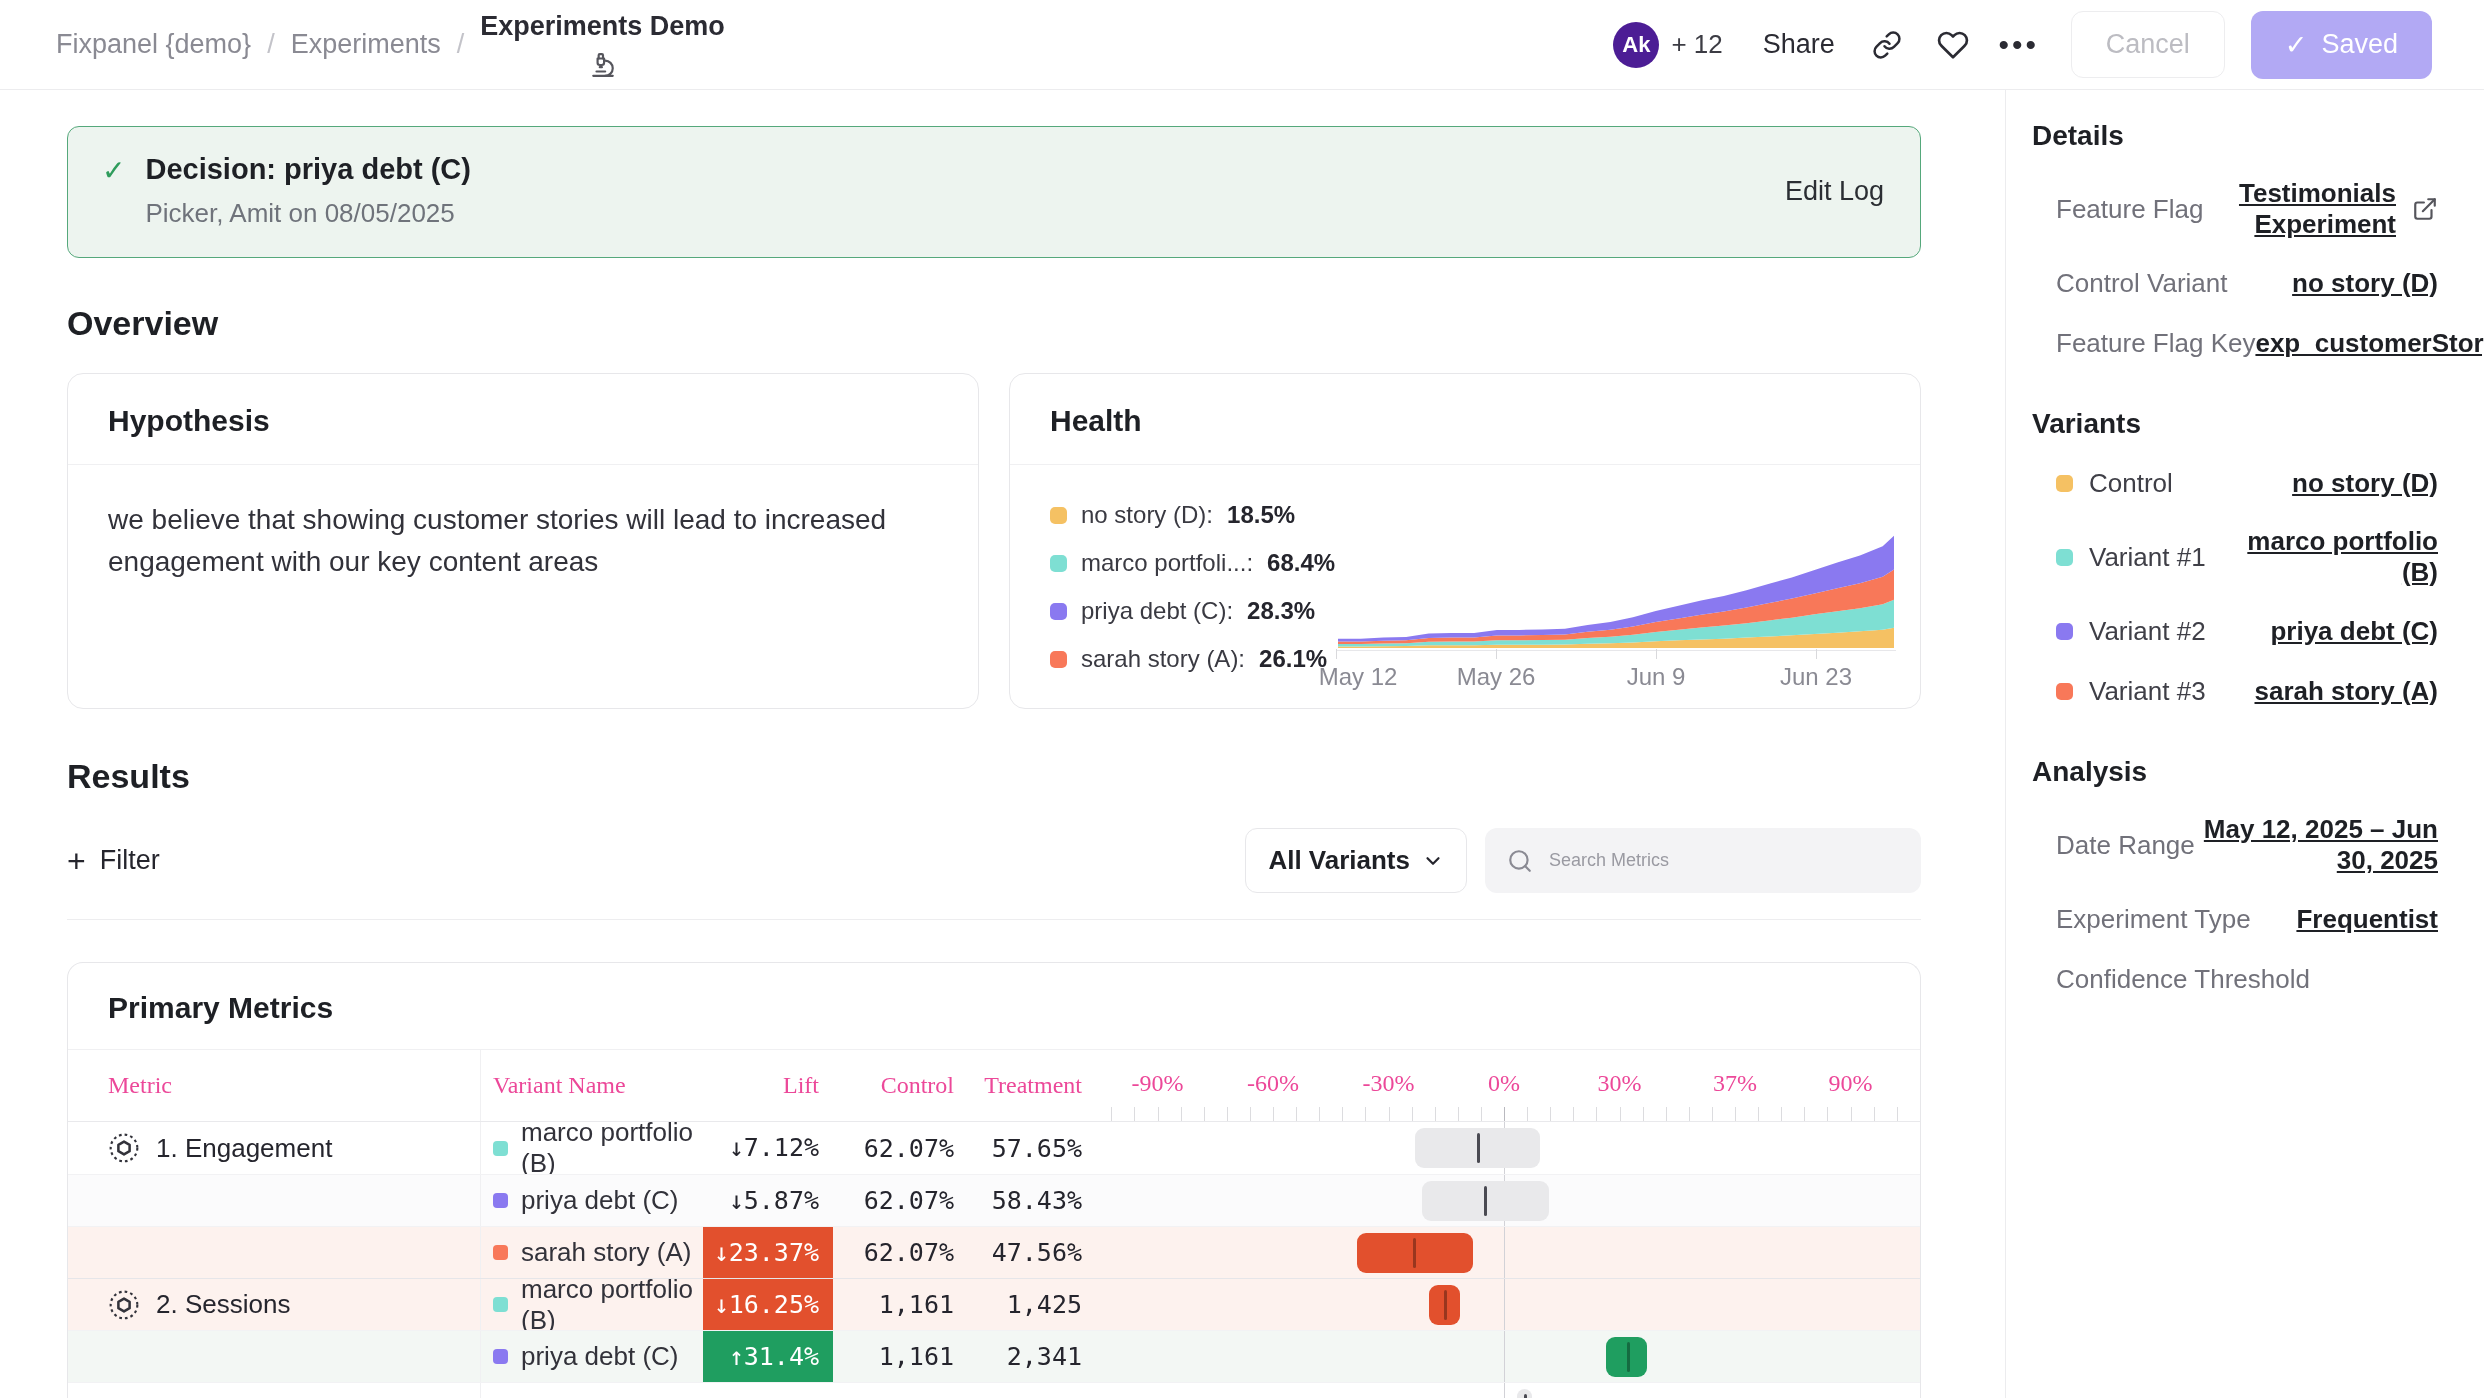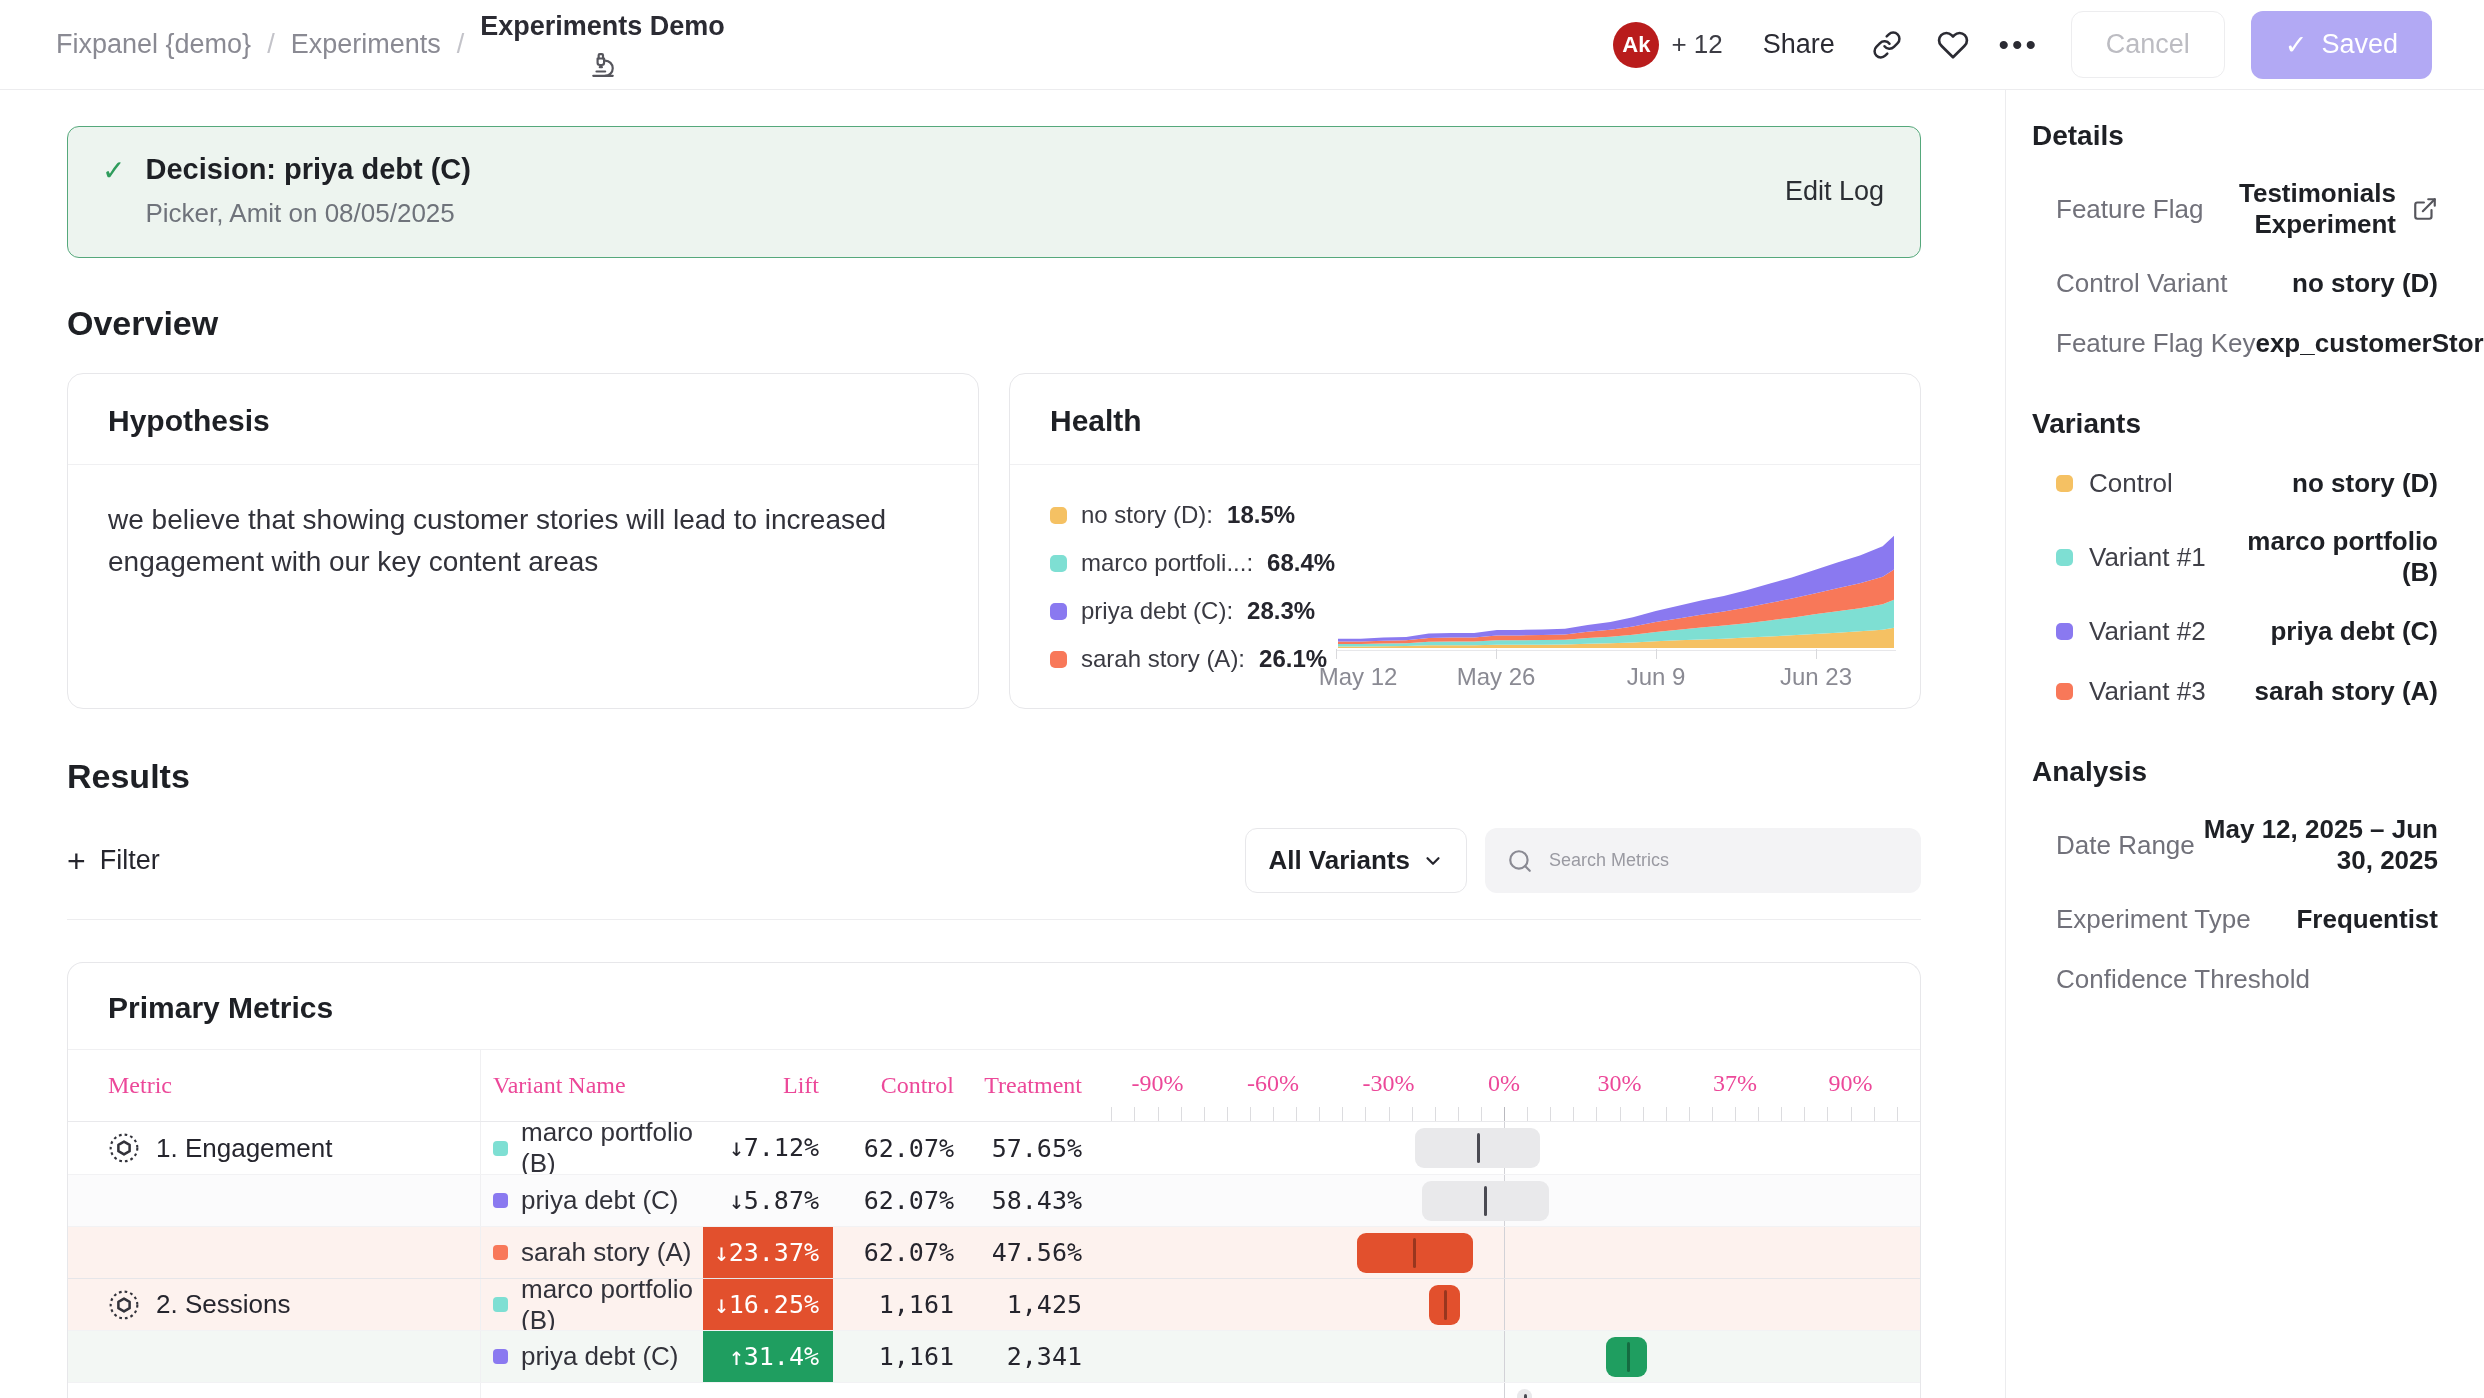--- a/index.html
+++ b/index.html
@@ -7,21 +7,21 @@
   .page{width:2484px;height:1398px;background:#fff;position:relative;overflow:hidden;
         font-family:"Liberation Sans",sans-serif;color:#25252D;}
   
   .app-header{height:90px;display:flex;align-items:center;justify-content:space-between;
               padding:0 52px 0 56px;border-bottom:1px solid #ECECEE;}
   .crumbs{display:flex;align-items:center;gap:16px;font-size:27px;}
   .crumb{color:#8A8A93;text-decoration:none;cursor:pointer;}
   .crumb.current{color:#2B2B33;font-weight:600;display:flex;align-items:center;gap:10px;flex-direction:column;}
   .sep{color:#C3C3C9;}
   .header-actions{display:flex;align-items:center;gap:26px;}
-  .avatar{width:46px;height:46px;border-radius:50%;background:#b91c1c;color:#fff;
+  .avatar{width:46px;height:46px;border-radius:50%;background:#4c1d95;color:#fff;
           font-weight:700;font-size:22px;display:flex;align-items:center;justify-content:center;}
   .plus-count{font-size:26px;color:#3C3C44;margin-left:-14px;}
   .share{font-size:27px;font-weight:500;color:#2B2B33;background:none;border:none;cursor:pointer;margin-left:8px;
          font-family:"Liberation Sans",sans-serif;}
   .icon-btn{width:40px;height:40px;display:flex;align-items:center;justify-content:center;cursor:pointer;color:#2B2B33;}
   .dots{font-size:30px;letter-spacing:3px;color:#2B2B33;line-height:10px;}
   .cancel-btn{font-size:27px;color:#BCBCC2;background:#fff;border:1px solid #EDEDEF;border-radius:12px;
               padding:17px 34px;cursor:pointer;margin-left:6px;font-family:"Liberation Sans",sans-serif;}
   .saved-btn{font-size:27px;color:#fff;border:none;border-radius:12px;padding:18px 34px;cursor:pointer;
              display:flex;align-items:center;gap:14px;font-family:"Liberation Sans",sans-serif;}
@@ -91,21 +91,21 @@
   .lift-cell.positive{background:#1F9E60;color:#fff;}
   .lift-cell.negative .num,.lift-cell.positive .num{color:#fff;}
   .zero-line{position:absolute;top:0;bottom:0;width:1px;background:#D2D2D7;}
   .ci-bar{position:absolute;top:6px;height:40px;border-radius:9px;}
   .ci-marker{position:absolute;top:11px;width:3px;height:30px;border-radius:2px;}
   
   .sb-title{font-size:28px;font-weight:700;color:#1E2025;margin:0 0 14px;}
   .sb-section{margin-bottom:48px;}
   .sb-row{display:flex;align-items:center;margin-top:26px;padding-left:24px;min-height:34px;}
   .sb-label{font-size:26px;color:#71717A;flex:none;}
-  .sb-value{font-size:26px;font-weight:600;color:#1E2025;text-align:right;flex:1;}
+  .sb-value{font-size:26px;font-weight:600;color:#1E2025;text-align:right;flex:1;text-decoration:underline;}
   .sb-icon{margin-left:16px;color:#55555C;display:flex;flex:none;}
   .sb-swatch{width:17px;height:17px;border-radius:5px;margin-right:16px;flex:none;}
   .sb-vlabel{font-size:26px;color:#3F3F47;}
   svg.icon{display:block;}
 </style>
 </head>
 <body>
 
 <div class="page">
 

